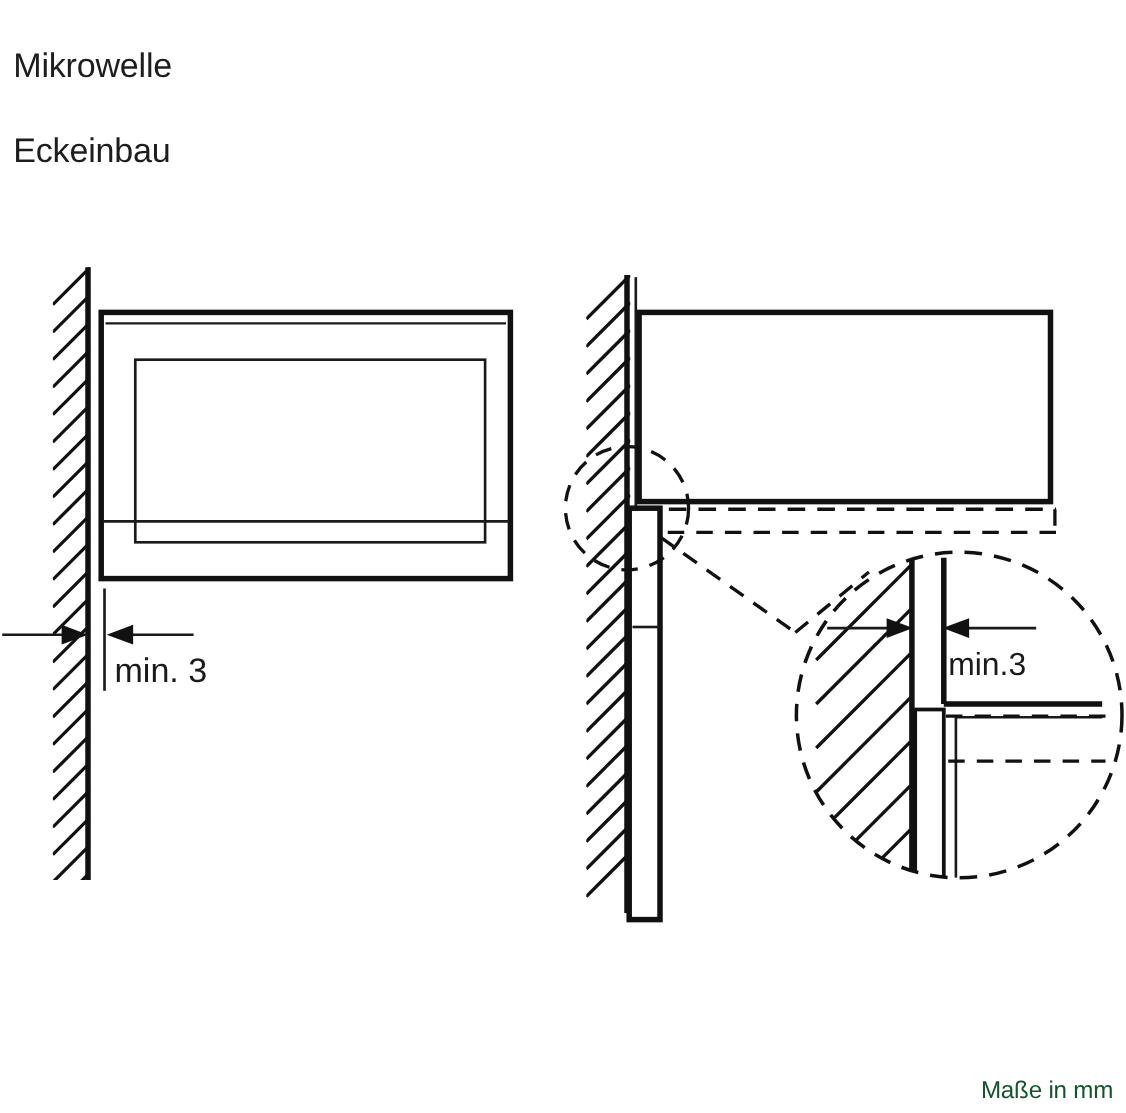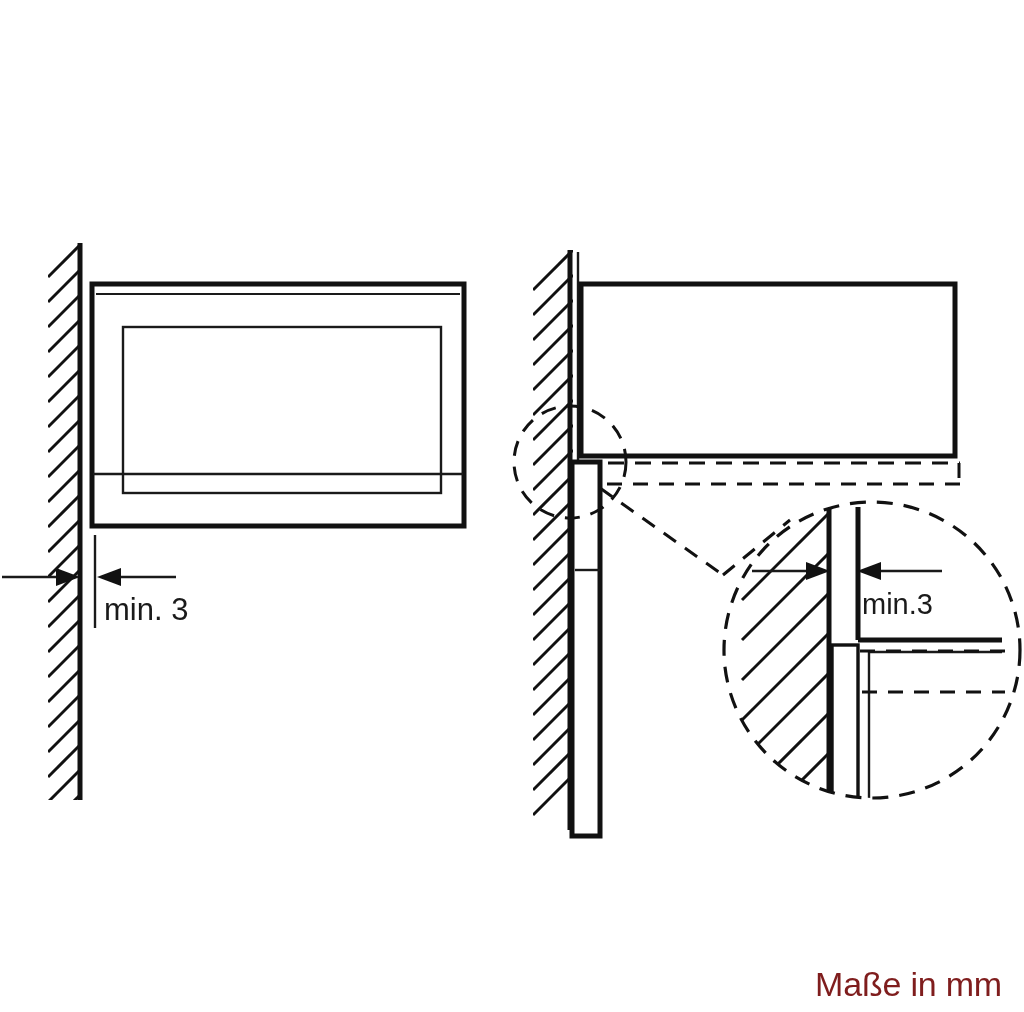--- a/index.html
+++ b/index.html
@@ -41,25 +41,25 @@
   }
   .title-line {
     display: block;
     font-size: 31px;
     font-family: "Liberation Sans", sans-serif;
     color: #1d1d1d;
     letter-spacing: -0.2px;
   }
   .units-note {
     position: absolute;
-    right: 22px;
+    right: 12px;
     bottom: 8px;
-    font-size: 34px;
-    font-family: "Liberation Sans", sans-serif;
-    color: #7f1d1d;
+    font-size: 22px;
+    font-family: "Liberation Sans", sans-serif;
+    color: #14532d;
     white-space: pre;
     letter-spacing: -0.2px;
   }
   .dim-label {
     font-family: "Liberation Sans", sans-serif;
     fill: #1a1a1a;
     font-size: 31px;
   }
   .dim-label-small {
     font-family: "Liberation Sans", sans-serif;
@@ -73,20 +73,24 @@
   svg .hatch { stroke: #111111; stroke-width: 3; fill: none; stroke-linecap: butt; }
   svg .dash  { stroke: #111111; stroke-width: 3.2; fill: none; stroke-dasharray: 16 11; }
   svg .dash-thin { stroke: #111111; stroke-width: 3; fill: none; stroke-dasharray: 15 11; }
   svg .fillw { fill: #ffffff; }
 </style>
 </head>
 <body>
 
 <div id="sheet">
 
+  <div class="title-block">
+    <span class="title-line">Mikrowelle</span>
+    <span class="title-line">Eckeinbau</span>
+  </div>
 
   <svg id="drawing-svg" viewBox="0 0 1024 1012">
 
     <defs>
       <clipPath id="clipWallL">
         <rect x="48" y="243" width="34" height="557"></rect>
       </clipPath>
       <clipPath id="clipWallR">
         <rect x="533" y="250" width="40" height="580"></rect>
       </clipPath>

